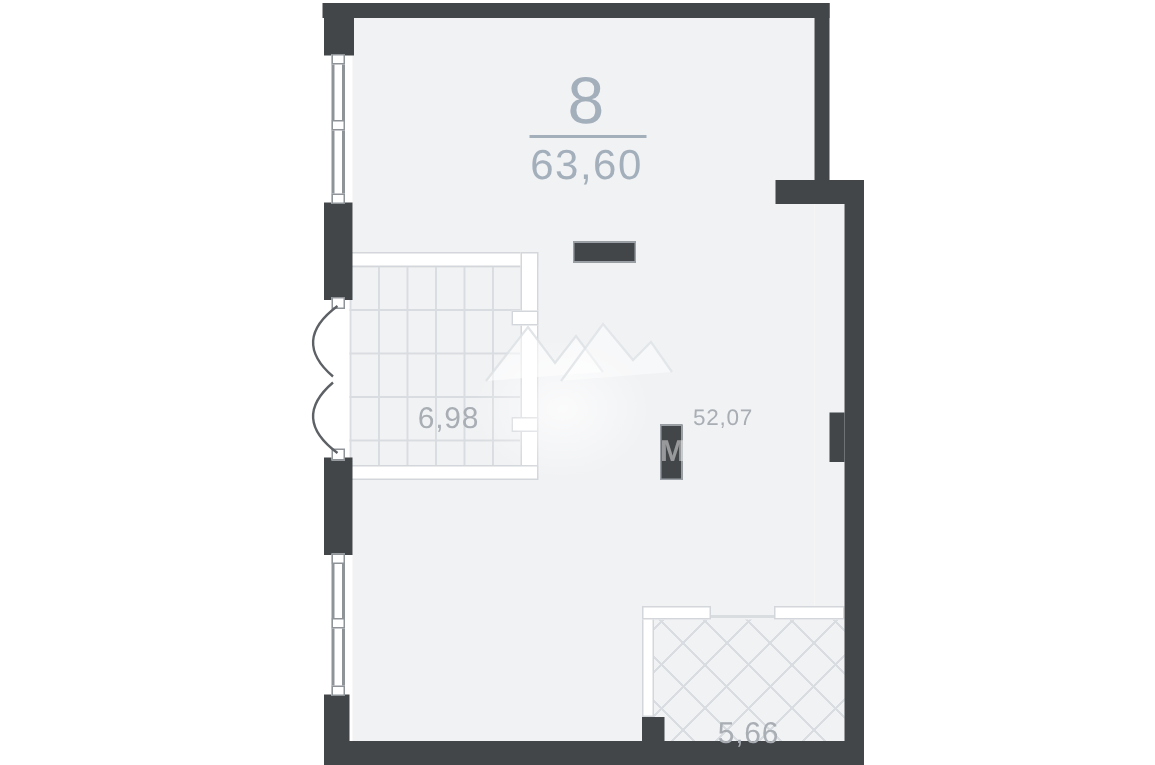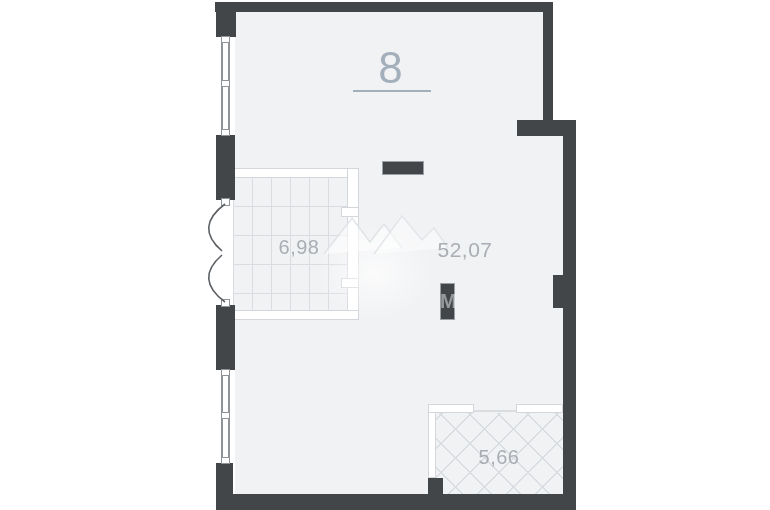--- a/index.html
+++ b/index.html
@@ -18,21 +18,21 @@
                      linear-gradient(to bottom,var(--grid_line) 1px,transparent 1px);
     background-size:19px 29px;}
   .hatch-area{position:absolute;background-color:var(--floor);
     background-image:repeating-linear-gradient(45deg,transparent,transparent 19px,var(--grid_line) 19px,var(--grid_line) 20.5px),
                      repeating-linear-gradient(-45deg,transparent,transparent 19px,var(--grid_line) 19px,var(--grid_line) 20.5px);}
   .window{position:absolute;background:#fff;border-left:2px solid var(--window_line);
           border-right:2px solid var(--window_line);box-sizing:border-box;}
   .mullion{position:absolute;left:-2px;width:9px;height:7px;background:#fff;
            border:1px solid var(--window_line);box-sizing:border-box;}
   .hinge{position:absolute;width:9px;height:8px;background:#fff;border:1px solid var(--window_line);box-sizing:border-box;}
-  .room-label{position:absolute;color:var(--label);text-align:center;letter-spacing:.5px;line-height:1;}
+  .room-label{position:absolute;color:var(--label);text-align:center;letter-spacing:.5px;line-height:1;margin-top:32px;}
   .unit-number{position:absolute;color:var(--header);text-align:center;font-size:44px;line-height:1;letter-spacing:1px;}
   .unit-divider{position:absolute;background:var(--header);height:2px;}
   .unit-area{position:absolute;color:var(--header);text-align:center;font-size:28px;line-height:1;letter-spacing:1px;}
   .threshold{position:absolute;background:var(--threshold);}
   .wm-blob{position:absolute;background:radial-gradient(ellipse at center,rgba(255,255,255,.7) 0%,rgba(255,255,255,0) 70%);}
   .wm-letter{position:absolute;color:rgba(255,255,255,.45);font-size:20px;font-weight:bold;line-height:1;}
   svg{position:absolute;overflow:visible;}
 </style>
 </head>
 <body>
@@ -89,18 +89,19 @@
 
   <div class="hinge" style="left:221px;top:198px;"></div>
   <div class="hinge" style="left:221px;top:299px;"></div>
   <svg style="left:192px;top:200px;" width="40" height="108" viewBox="0 0 40 108">
     <path d="M33 4 Q2 27 30 51" fill="none" stroke="#5d6165" stroke-width="1.6"></path>
     <path d="M33 102 Q2 79 30 55" fill="none" stroke="#5d6165" stroke-width="1.6"></path>
   </svg>
 
   <div class="unit-number" style="left:331px;top:46px;width:120px;">8</div>
   <div class="unit-divider" style="left:353px;top:90px;width:78px;"></div>
+  <div class="unit-area" style="left:331px;top:96px;width:120px;">63,60</div>
 
   <div class="room-label" style="left:264px;top:237px;width:70px;font-size:20px;">6,98</div>
-  <div class="room-label" style="left:425px;top:239px;width:80px;font-size:21px;">52,07</div>
+  <div class="room-label" style="left:442px;top:239px;width:80px;font-size:15px;">52,07</div>
   <div class="room-label" style="left:464px;top:447px;width:70px;font-size:20px;">5,66</div>
 
 </div>
 
 </body></html>

